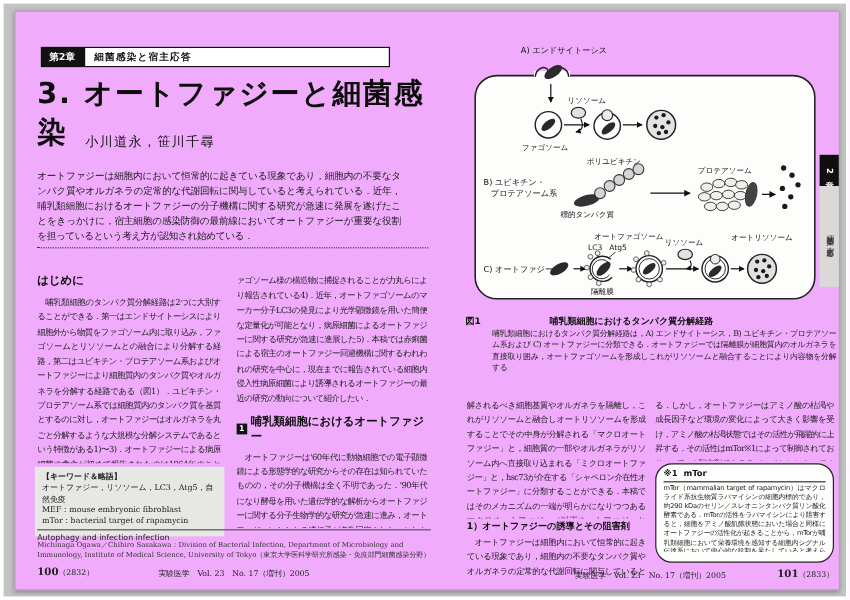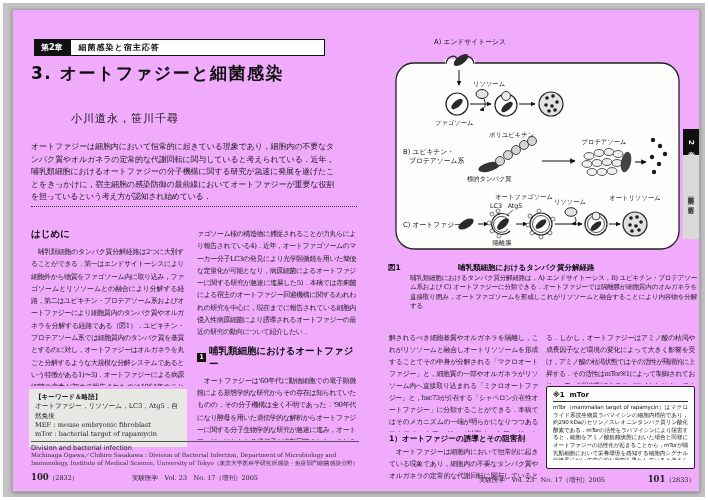--- a/index.html
+++ b/index.html
@@ -7,21 +7,21 @@
   .stage{position:relative;width:708px;height:500px;background:#fff;overflow:hidden;}
   .mat{position:absolute;left:3px;top:3px;width:702px;height:494px;background:#c3c3c3;}
   .spread{position:absolute;left:12px;top:9px;width:686px;height:481px;background:#f0abfc;border:1px solid #a9a9a9;box-shadow:0 1px 4px rgba(0,0,0,.35);}
   .abs{position:absolute;}
   .sans{font-family:"DejaVu Sans","Liberation Sans",sans-serif;}
 
   
   .chap-header{left:21px;top:29px;width:289px;height:15px;border:1.5px solid #111;display:flex;align-items:stretch;background:#fff;}
   .chap-badge{background:#111;color:#fff;font-size:8px;font-weight:bold;line-height:15px;padding:0 8px 0 6px;white-space:nowrap;}
   .chap-title{font-size:8px;font-weight:bold;color:#111;line-height:15px;padding-left:8px;letter-spacing:1px;}
-  .title{left:18px;top:52px;width:330px;margin:0;font-size:17px;font-weight:bold;color:#0d0d0d;letter-spacing:1.5px;}
+  .title{left:18px;top:52px;width:330px;margin:0;font-size:24px;font-weight:bold;color:#0d0d0d;letter-spacing:1.5px;}
   .authors{left:18px;top:101px;font-size:11px;color:#111;letter-spacing:1px;margin-left:40px;}
   .abstract{left:18px;top:131px;width:303px;font-size:8px;line-height:12.6px;color:#1a1a1a;text-align:justify;letter-spacing:-0.3px;margin:0;}
   .dotted-rule{left:18px;top:196px;width:326px;height:0;border-top:1.5px dotted #3a3a3a;}
   .colL{left:18px;top:218px;width:153px;height:158px;overflow:hidden;}
   .colR{left:184px;top:218px;width:159px;height:212px;overflow:hidden;}
   .col h2{margin:0 0 5px 0;font-size:9.5px;color:#0d0d0d;}
   .col p{margin:0;font-size:7px;line-height:12.3px;color:#1c1c1c;text-align:justify;letter-spacing:-0.5px;}
   .colL p{height:142px;overflow:hidden;}
   .numhead{display:flex;align-items:center;gap:3px;margin:6px 0 4px 0 !important;font-size:8.5px;font-weight:bold;color:#0d0d0d;}
   .numbox{display:inline-block;width:9px;height:9px;background:#111;color:#fff;font-size:6.5px;font-weight:bold;text-align:center;line-height:9px;flex:0 0 auto;}
@@ -41,21 +41,21 @@
   .fig-caption-title{left:397px;top:253px;font-size:7.5px;font-weight:bold;color:#0d0d0d;margin-left:48px;}
   .fig-caption-body{left:397px;top:264px;width:287px;font-size:6.6px;line-height:9.4px;color:#222;text-align:justify;letter-spacing:-0.3px;}
   .rcol{width:149px;}
   .rcol p{margin:0;font-size:6.9px;line-height:12px;color:#1c1c1c;text-align:justify;letter-spacing:-0.5px;}
   .rcol1{left:376px;top:322px;}
   .rcol2{left:533px;top:322px;}
   .rcol1 .p1{height:100px;overflow:hidden;}
   .rcol1 h3{margin:2px 0 2px 0;font-size:7.6px;color:#0d0d0d;}
   .rcol1 .p2{height:38px;overflow:hidden;}
   .rcol2 .p1{height:52px;overflow:hidden;}
-  .notebox{left:533px;top:376px;width:149px;height:83px;border:1.2px solid #222;border-radius:2px;background:#fdfdfc;padding:4px 6px;box-sizing:border-box;}
+  .notebox{left:533px;top:376px;width:149px;height:83px;border:1.2px solid #222;border-radius:14px;background:#fdfdfc;padding:4px 6px;box-sizing:border-box;}
   .notebox .nb-head{font-size:7px;font-weight:bold;color:#111;border-bottom:0.8px solid #333;padding-bottom:2px;margin-bottom:2px;}
   .notebox .nb-body{font-size:5.6px;line-height:7.6px;color:#222;text-align:justify;letter-spacing:-0.2px;height:56px;overflow:hidden;}
   .rp-foot-journal{left:376px;top:466px;width:306px;text-align:center;font-size:6.5px;color:#222;}
   .rp-foot-page{left:610px;top:464px;width:72px;text-align:right;font-size:6.5px;color:#222;}
   .rp-foot-page b{font-size:8.5px;}
   .tab-black{left:670px;top:119px;width:16px;height:26px;background:#0f0f0f;color:#fff;writing-mode:vertical-rl;font-size:7px;font-weight:bold;text-align:center;line-height:16px;}
   .tab-gray{left:670px;top:145px;width:16px;height:84px;background:#d9d9d7;color:#333;writing-mode:vertical-rl;font-size:6.3px;text-align:center;line-height:16px;letter-spacing:0.5px;}
 
   svg text{font-family:"DejaVu Sans","Liberation Sans",sans-serif;font-size:6.3px;fill:#111;}
   svg .rowlab{font-size:6.8px;}
@@ -92,21 +92,21 @@
     <div class="abs col colR">
       <p>ァゴソーム様の構造物に捕捉されることが力丸らにより報告されている4)．近年，オートファゴソームのマーカー分子LC3の発見により光学顕微鏡を用いた簡便な定量化が可能となり，病原細菌によるオートファジーに関する研究が急速に進展した5)．本稿では赤痢菌による宿主のオートファジー回避機構に関するわれわれの研究を中心に，現在までに報告されている細胞内侵入性病原細菌により誘導されるオートファジーの最近の研究の動向について紹介したい．</p>
       <h2 class="numhead sans">
         <span class="numbox">1</span>
         <span>哺乳類細胞におけるオートファジー</span>
       </h2>
       <p>　オートファジーは'60年代に動物細胞での電子顕微鏡による形態学的な研究からその存在は知られていたものの，その分子機構は全く不明であった．'90年代になり酵母を用いた遺伝学的な解析からオートファジーに関する分子生物学的な研究が急速に進み，オートファジーにかかわる遺伝子が多数同定された．これを足がかりに哺乳動物細胞のオートファジーの研究は急速に進んだ1)3)．オートファジーは細胞質内でオートファゴソームと呼ばれる二重または多重膜構造体が分</p>
     </div>
 
     <div class="abs foot-rule"></div>
-    <div class="abs run-title sans">Division and bacterial infection</div>
+    <div class="abs run-title sans">Autophagy and infection infection</div>
     <div class="abs affil">Michinaga Ogawa／Chihiro Sasakawa：Division of Bacterial Infection, Department of Microbiology and Immunology, Institute of Medical Science, University of Tokyo（東京大学医科学研究所感染・免疫部門細菌感染分野）</div>
     <div class="abs pagefoot">
       <span class="pnum"><b>100</b><span>（2832）</span></span>
       <span class="journal">実験医学　Vol. 23　No. 17（増刊）2005</span>
     </div>
 
     <svg class="abs" style="left:376px;top:23px;" width="302" height="232" viewBox="0 0 302 232">
       <defs>
         <marker id="ah" viewBox="0 0 8 8" refX="7" refY="4" markerWidth="5" markerHeight="5" orient="auto">
           <path d="M0,0 L8,4 L0,8 Z" fill="#111"></path>

